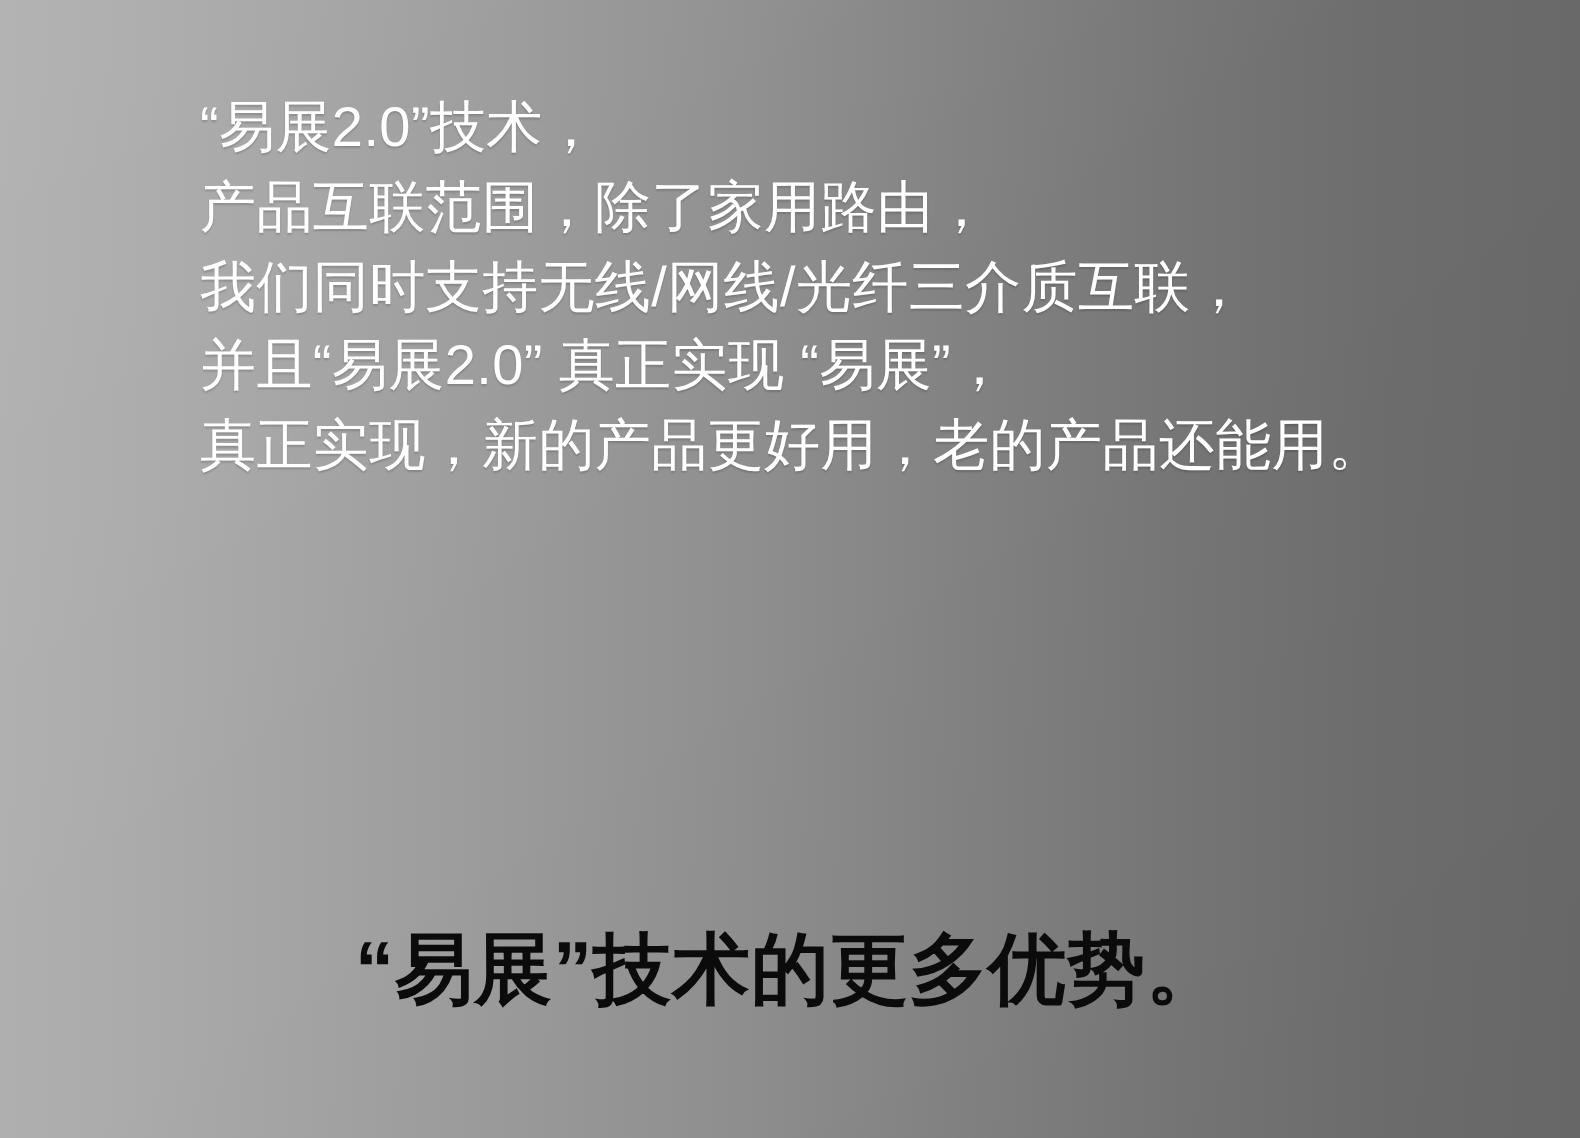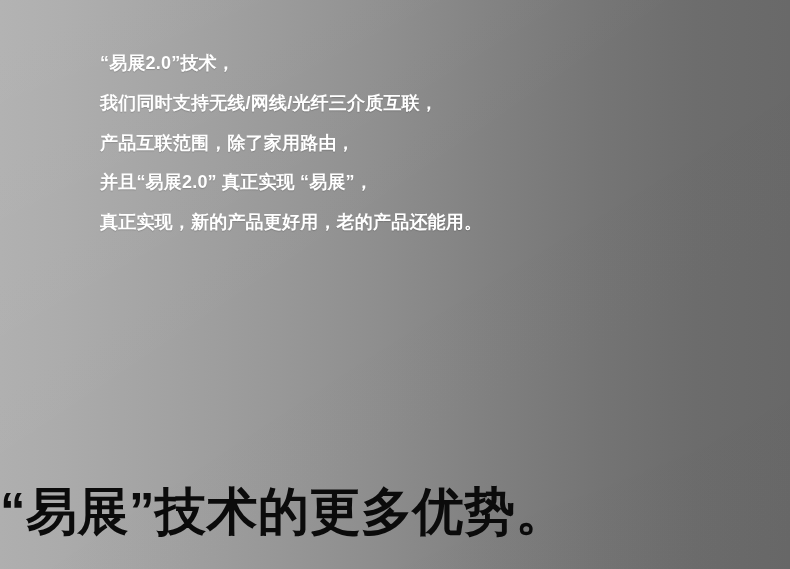--- a/index.html
+++ b/index.html
@@ -38,50 +38,51 @@
   
   #body-text {
     position: absolute;
     left: 100px;
     top: 44px;
     width: 660px;
   }
 
   .body-line {
     color: #ffffff;
-    font-size: 18px;
-    font-weight: bold;
+    font-size: 28px;
+    font-weight: normal;
     line-height: 39.8px;
     white-space: pre;
     letter-spacing: 0.2px;
     text-shadow: 0 1px 1px rgba(0,0,0,0.16);
   }
 
   
   #headline {
     position: absolute;
     left: 0;
     right: 0;
-    top: 484px;
+    top: 458px;
+    text-align: center;
     color: #0b0b0b;
-    font-size: 51px;
+    font-size: 39px;
     font-weight: bold;
     line-height: 56px;
     white-space: pre;
     letter-spacing: 0.5px;
   }
 </style>
 </head>
 <body>
 
 <div id="slide">
 
   <div id="body-text">
     <div class="body-line">“易展2.0”技术，</div>
+    <div class="body-line">产品互联范围，除了家用路由，</div>
     <div class="body-line">我们同时支持无线/网线/光纤三介质互联，</div>
-    <div class="body-line">产品互联范围，除了家用路由，</div>
     <div class="body-line">并且“易展2.0” 真正实现 “易展”，</div>
     <div class="body-line">真正实现，新的产品更好用，老的产品还能用。</div>
   </div>
 
   <div id="headline">“易展”技术的更多优势。</div>
 
 </div>
 
 </body></html>

